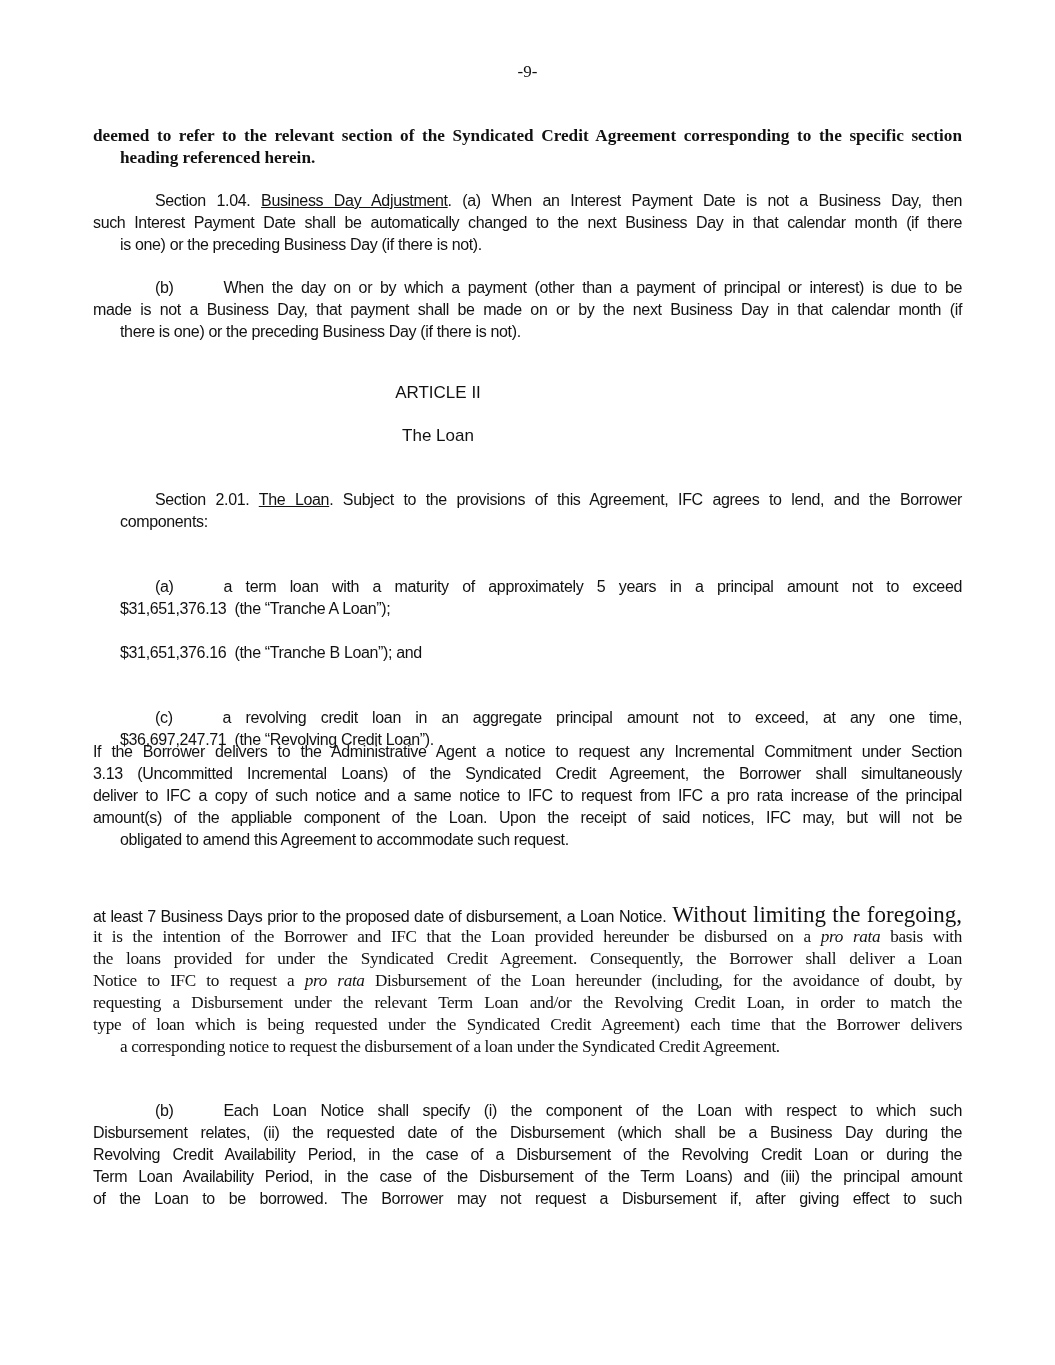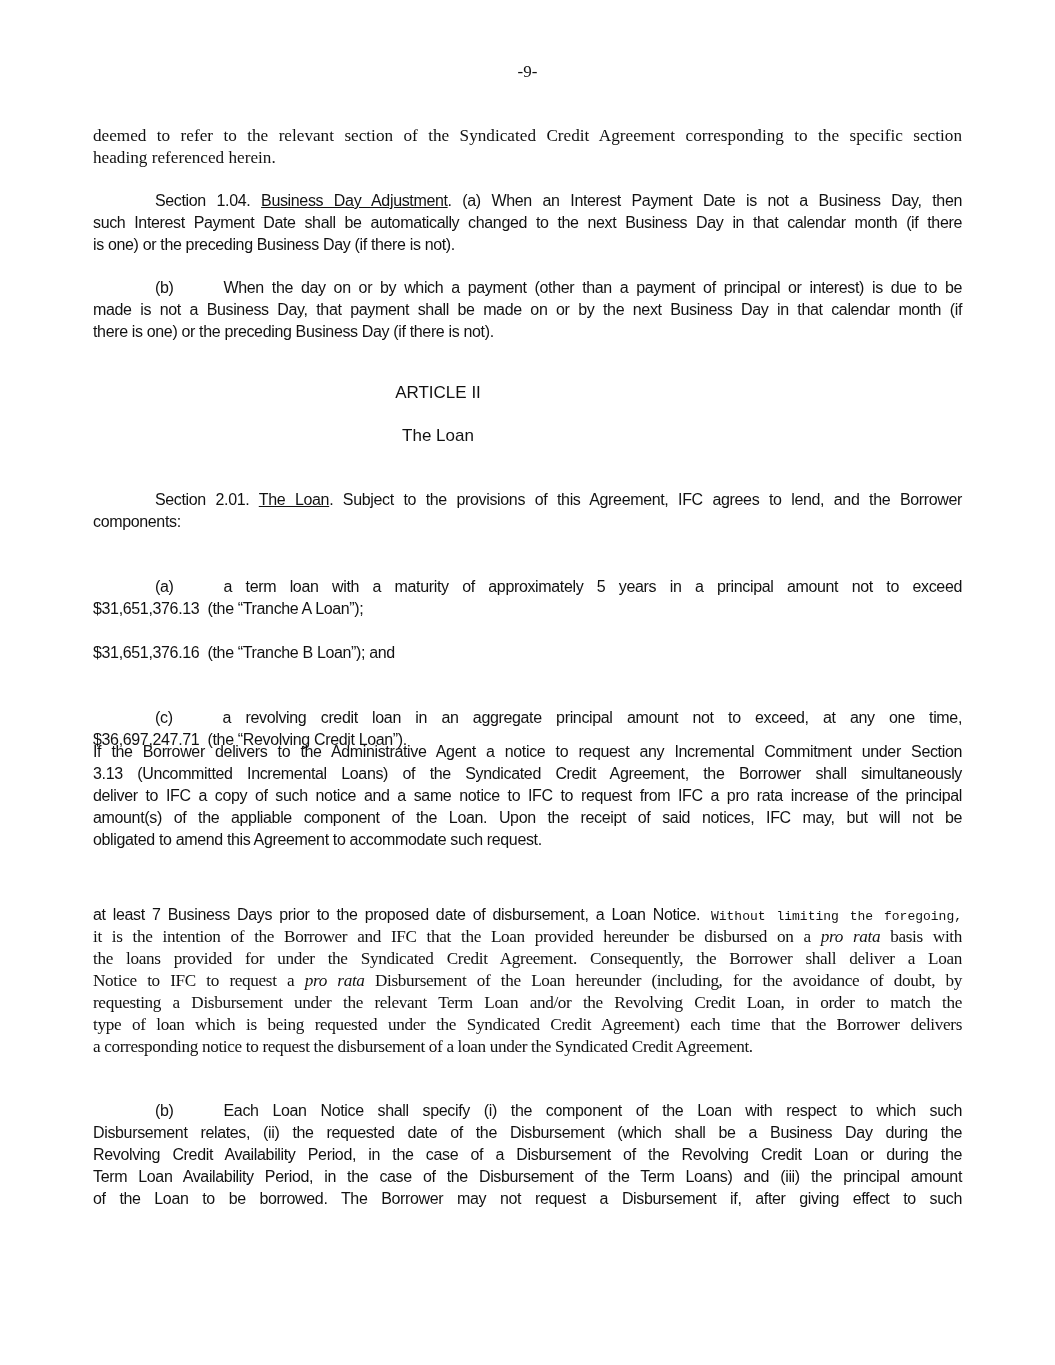--- a/index.html
+++ b/index.html
@@ -3,40 +3,40 @@
 <meta charset="utf-8">
 <style>
   html, body { margin: 0; padding: 0; background: #ffffff; }
   body { width: 1055px; height: 1365px; position: relative; overflow: hidden; color: #111; }
   .page { position: absolute; left: 0; top: 0; width: 1055px; height: 1365px; background: #fff; }
   .pnum { position: absolute; top: 62px; left: 0; width: 1055px; text-align: center;
           font-family: "Liberation Serif", serif; font-size: 17px; }
   .para { position: absolute; left: 93px; width: 869px; }
   .line { display: block; height: 22px; line-height: 22px; white-space: nowrap;
           text-align: justify; text-align-last: justify; overflow: visible; }
-  .line.last { text-align-last: left; }
+  .line.last { text-align-last: left; margin-left: 27px; }
   .serif { font-family: "Liberation Serif", serif; font-size: 17.2px; }
   .sans  { font-family: "Liberation Sans", sans-serif; font-size: 16px; letter-spacing: -0.35px; }
   .sans .line { transform-origin: left center; }
   .indent { padding-left: 62px; }
   .u { text-decoration: underline; }
   .i { font-style: italic; }
   .center { position: absolute; left: 0; width: 876px; text-align: center;
             font-family: "Liberation Sans", sans-serif; font-size: 17px; }
   .tab { display: inline-block; width: 50px; }
-  .mixed-serif { font-family: Liberation Mono, monospace; font-size: 13px; letter-spacing: 0; }
+  .mixed-serif { font-family: Liberation Serif, serif; font-size: 23px; letter-spacing: 0; }
 </style>
 </head>
 <body>
 
 <div class="page">
 
   <div class="pnum">-9-</div>
 
-  <div class="para serif" style="top:125px;">
+  <div class="para serif" style="top:125px;font-weight:bold;">
     <span class="line">deemed to refer to the relevant section of the Syndicated Credit Agreement corresponding to the specific section</span>
     <span class="line last">heading referenced herein.</span>
   </div>
 
   <div class="para sans" style="top:190px;">
     <span class="line indent"><span>Section 1.04.</span> <span class="u">Business Day Adjustment</span><span>. (a) When an Interest Payment Date is not a Business Day, then</span></span>
     <span class="line">such Interest Payment Date shall be automatically changed to the next Business Day in that calendar month (if there</span>
     <span class="line last">is one) or the preceding Business Day (if there is not).</span>
   </div>
 

